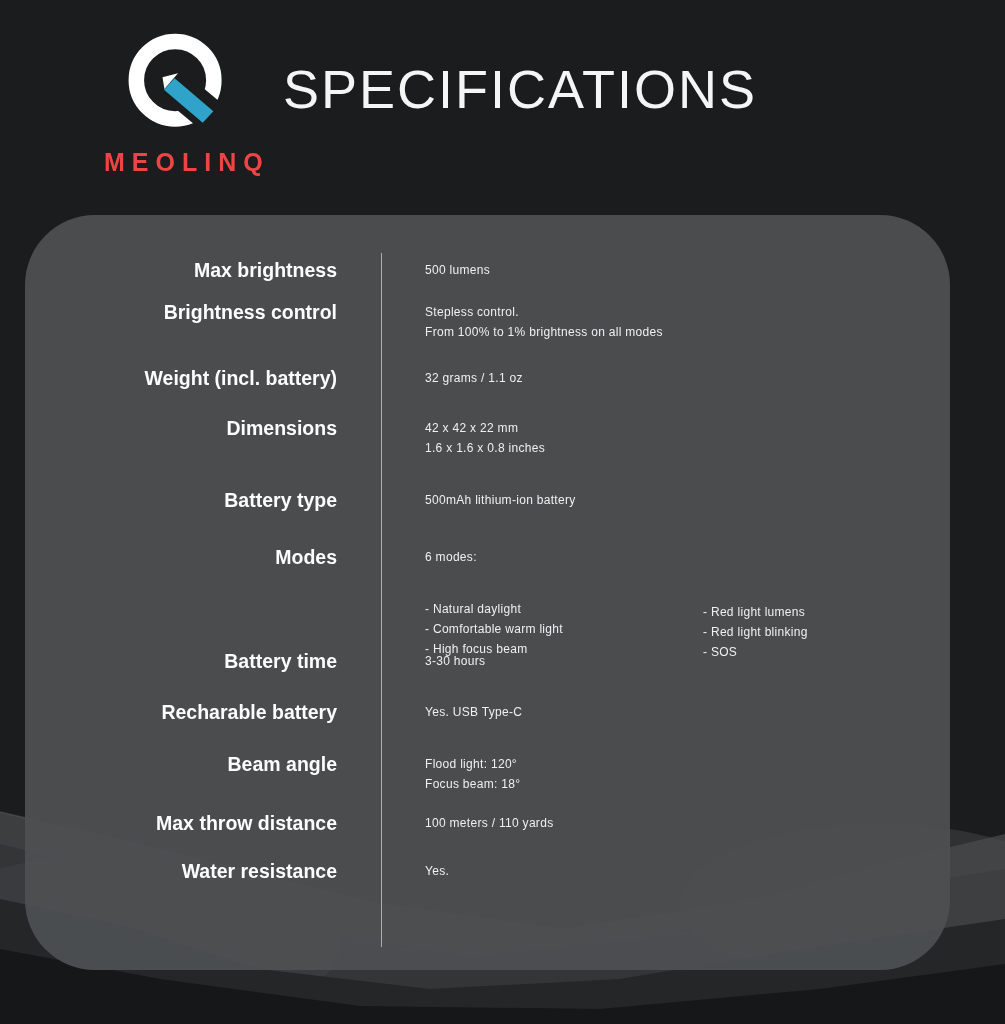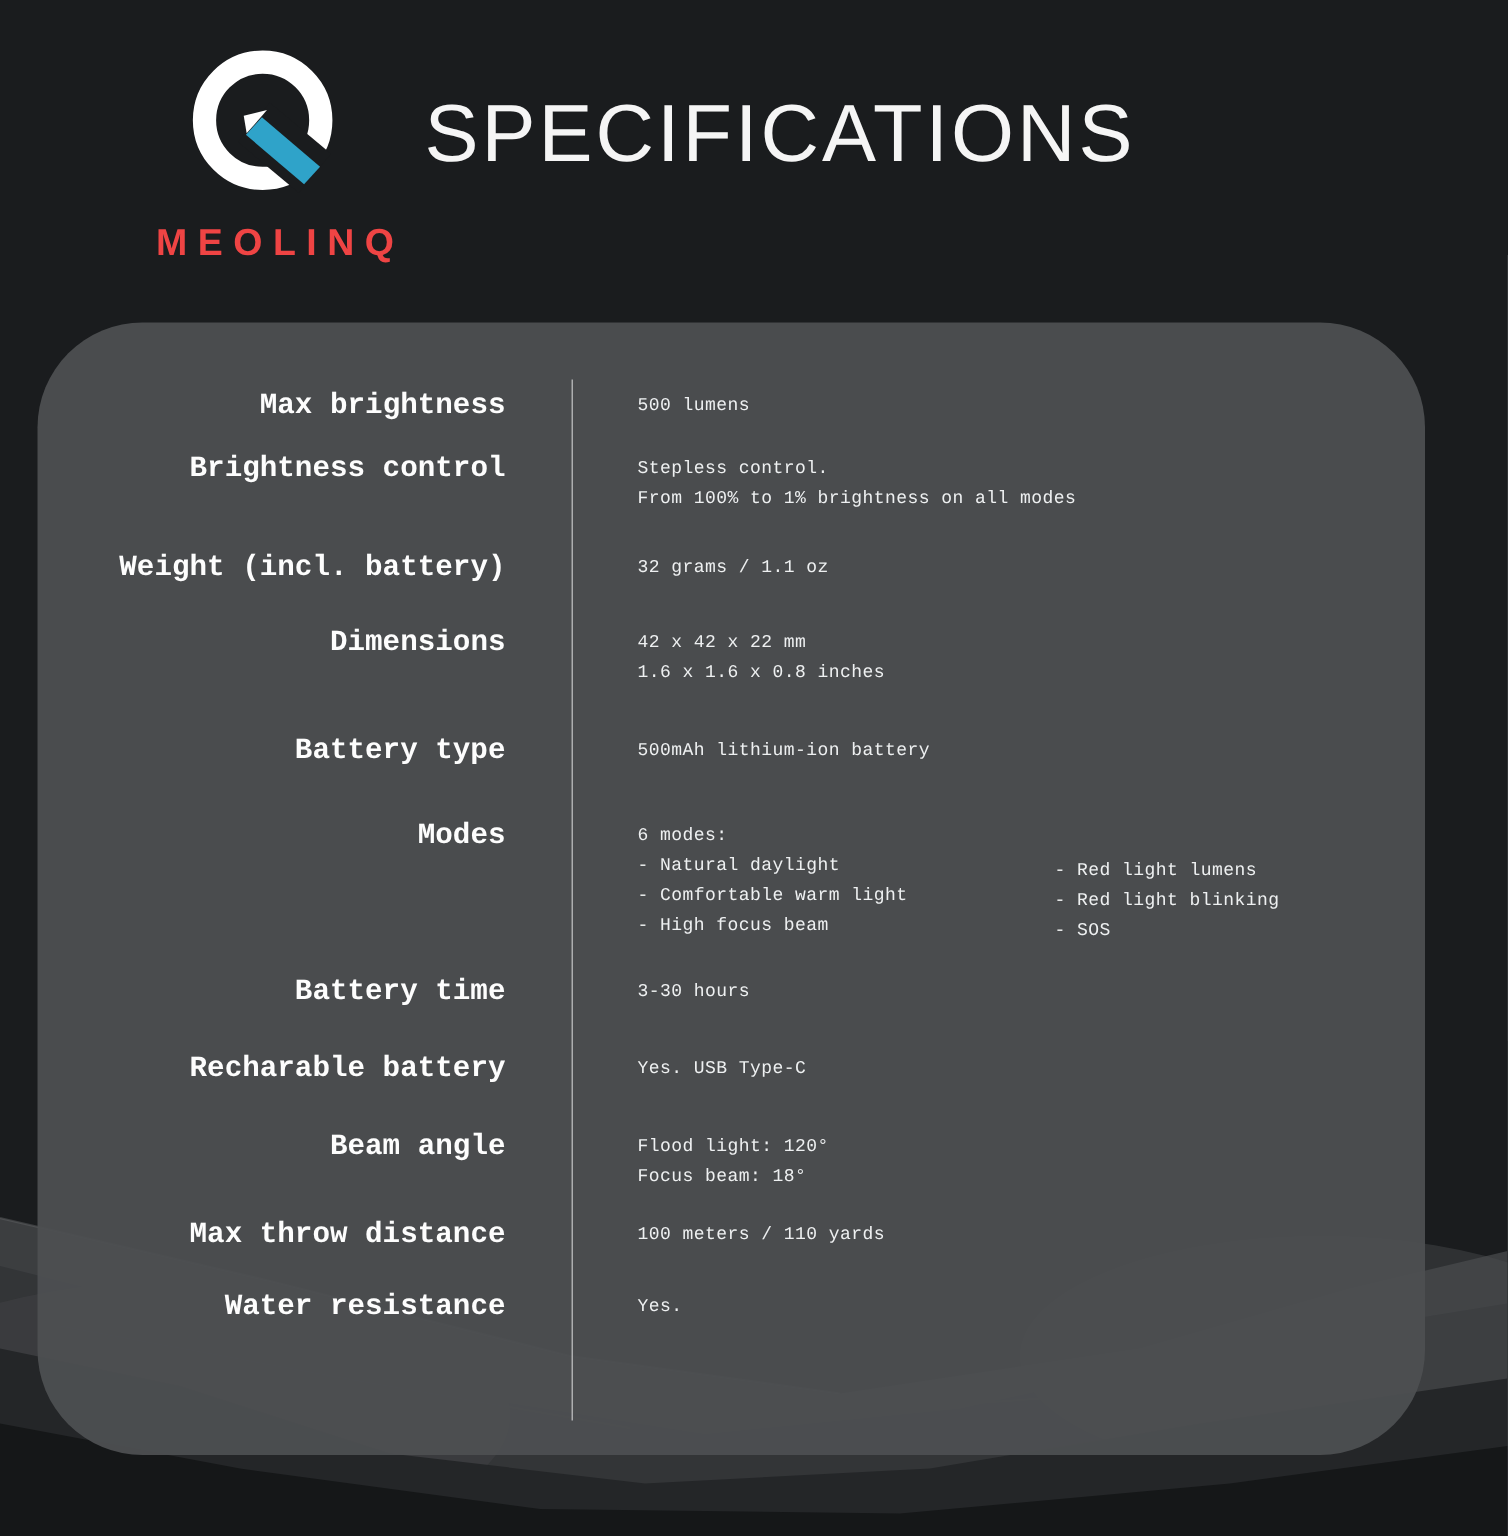--- a/index.html
+++ b/index.html
@@ -31,32 +31,32 @@
   
   .panel{
     position:absolute;left:25px;top:215px;width:925px;height:755px;
     background:rgba(77,79,81,0.95);
     border-radius:70px;
   }
   .divider{
     position:absolute;left:356px;top:38px;width:1px;height:694px;
     background:rgba(255,255,255,0.55);
   }
-  .row{position:absolute;left:0;right:0;display:flex;align-items:flex-start;font-family:Liberation Mono, monospace;}
+  .row{position:absolute;left:0;right:0;display:flex;align-items:flex-start;}
   .lbl{
     width:356px;box-sizing:border-box;padding-right:44px;
     text-align:right;font-size:19.5px;font-weight:700;line-height:20px;
     color:#fdfdfd;white-space:nowrap;
   }
   .val{
     margin-left:44px;font-size:12px;font-weight:400;line-height:20px;
     color:#eef0f1;letter-spacing:0.3px;
   }
   .val .vline{white-space:nowrap;}
-  .modes-cols{display:flex;}
+  .modes-cols{display:flex;margin-top:32px;}
   .modes-col1{width:278px;}
   .modes-col2{margin-top:3px;}
 
   .r1{top:45px}  .r2{top:87px}  .r3{top:153px} .r4{top:203px}
   .r5{top:275px} .r6{top:332px} .r7{top:436px} .r8{top:487px}
   .r9{top:539px} .r10{top:598px}.r11{top:646px}.r12{top:697px}
 </style>
 </head>
 <body>
 

